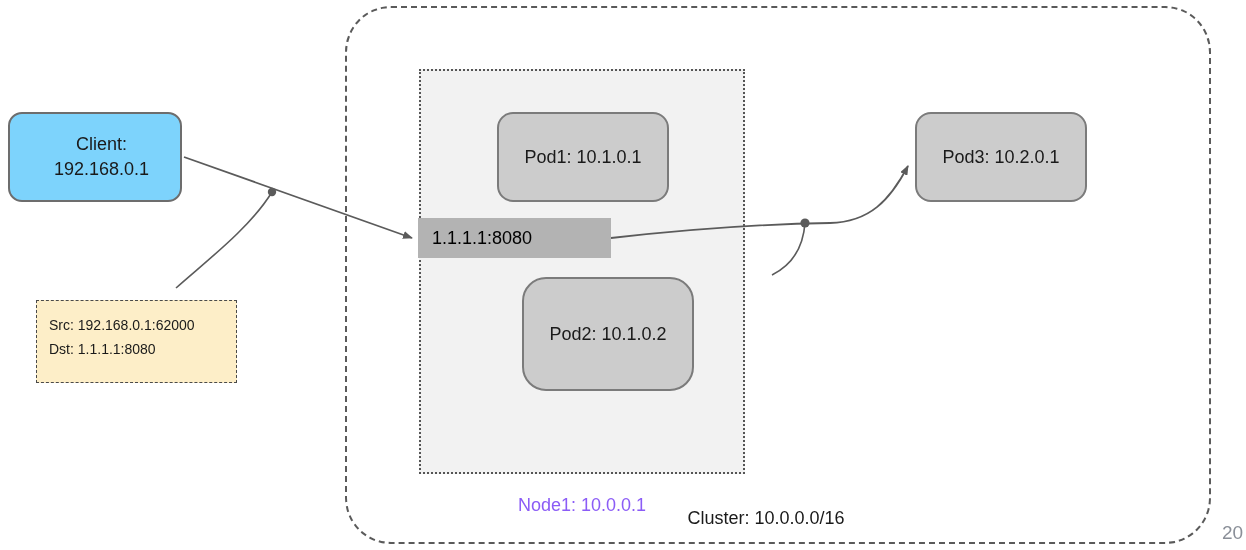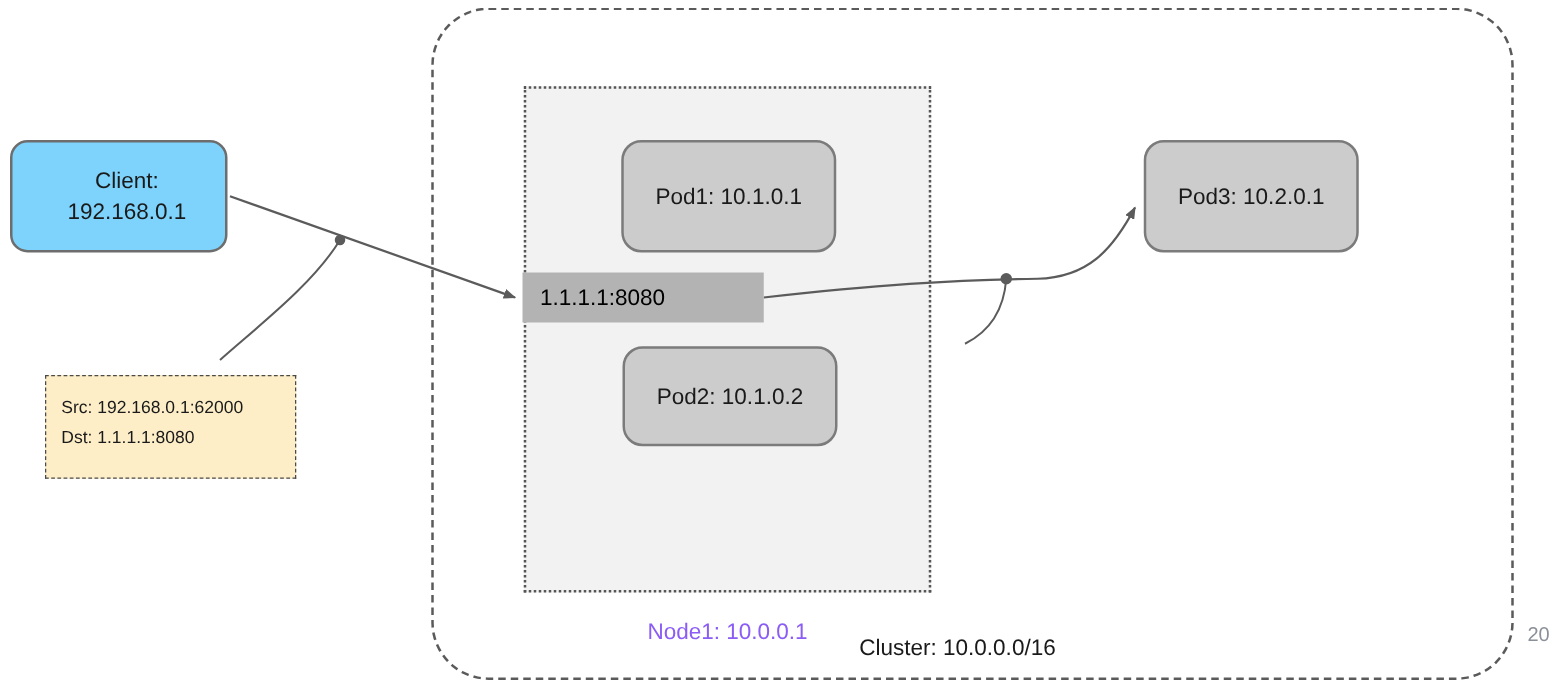--- a/index.html
+++ b/index.html
@@ -77,21 +77,21 @@
     border-radius: 16px;
     box-sizing: border-box;
     display: flex;
     align-items: center;
     justify-content: center;
     font-size: 18px;
     color: #1a1a1a;
     white-space: nowrap;
   }
   #pod1 { left: 497px; top: 112px; width: 172px; height: 90px; }
-  #pod2 { left: 498px; top: 277px; width: 172px; height: 80px; }
+  #pod2 { left: 522px; top: 277px; width: 172px; height: 114px; border-radius: 24px; }
   #pod3 { left: 915px; top: 112px; width: 172px; height: 90px; }
 
   
   #client-box {
     position: absolute;
     left: 8px;
     top: 112px;
     width: 174px;
     height: 90px;
     background: #7dd3fc;
@@ -138,22 +138,22 @@
     line-height: 24px;
     white-space: nowrap;
   }
   #note-client { left: 36px; top: 288px; width: 201px; height: 83px; margin-top: 12px; }
   #note-node  { left: 700px; top: 275px; width: 202px; height: 79px; }
 
   
   #corner-watermark {
     position: absolute;
     left: 1222px;
-    top: 500px;
-    font-size: 16px;
+    top: 522px;
+    font-size: 19px;
     color: #8a8f98;
     white-space: nowrap;
   }
 </style>
 </head>
 <body>
 
 <div id="canvas">
 
   <div class="cluster-boundary"></div>

